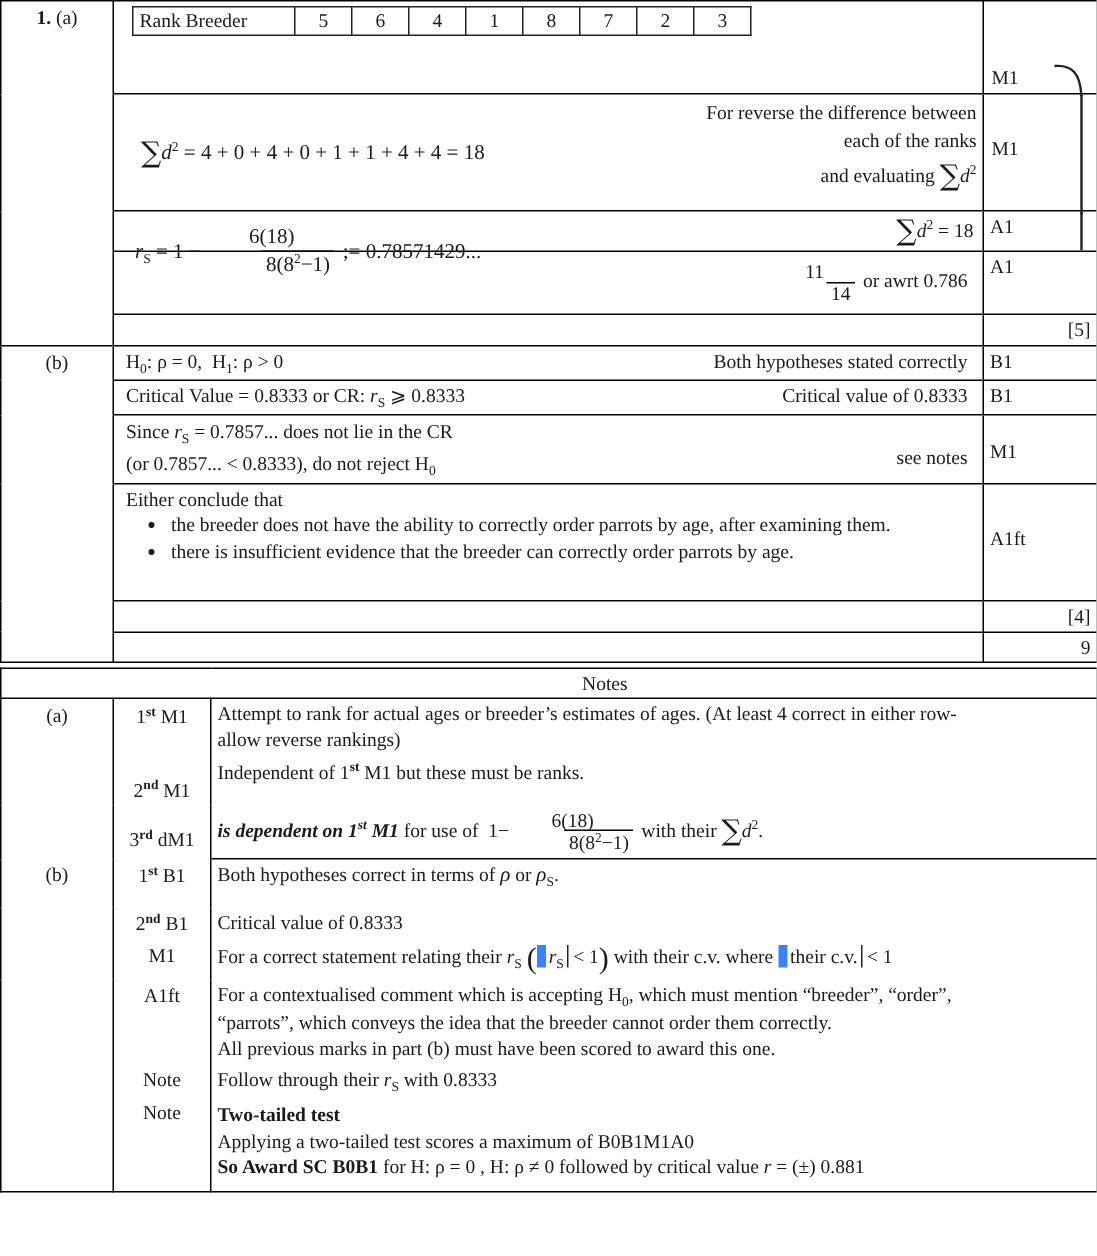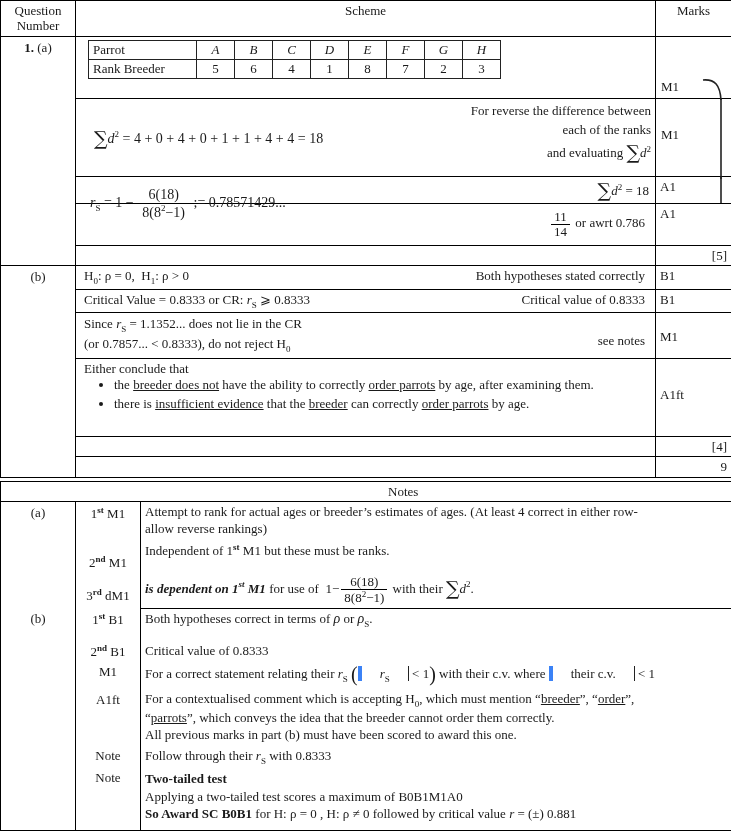--- a/index.html
+++ b/index.html
@@ -37,41 +37,41 @@
   .nor { border-right: none !important; }
   .r  { text-align: right; }
   .mid{ vertical-align: middle; }
   .bot{ vertical-align: bottom; }
 
   .hdr { text-align: center; vertical-align: middle; padding: 4px 2px; }
   .hdr-qn { line-height: 1.2; }
 
   .bold { font-weight: bold; }
   .bi { font-weight: bold; font-style: italic; }
-  .u  { text-decoration: underline; }
+  .u  { }
 
   
   .mi { font-family: "Liberation Serif", serif; font-style: italic; }
   .sum { font-size: 19px; font-family: "DejaVu Serif", serif; vertical-align: -2px; }
   .sup { font-size: 9px; vertical-align: super; }
   .sub { font-size: 9px; vertical-align: sub; }
   .frac {
     display: inline-block;
     vertical-align: middle;
     text-align: center;
     line-height: 1.05;
     margin: 0 2px;
   }
   .frac .num { display: block; padding: 0 3px; }
-  .frac .den { display: block; border-top: 1px solid #000; padding: 0 3px; }
+  .frac .den { display: block; border-top: 1px solid #000; padding: 0 3px; margin-left: 35px; }
   .paren-big {
     font-size: 20px; font-family: "Liberation Serif", serif;
     vertical-align: -3px;
   }
-  .absbar { border-left: 4px solid #3b82f6; border-right: 1px solid #222; padding: 0 18px; }
+  .absbar { border-left: 6px solid #3b82f6; border-right: 1px solid #222; padding: 0 2px; }
 
   
   table.ranks {
     border-collapse: collapse;
     margin: 1px 0 0 8px;
     table-layout: fixed;
     width: 412px;
   }
   table.ranks td {
     border: 1px solid #222;
@@ -111,48 +111,29 @@
 <div class="page">
 
 <table class="ms">
   <colgroup>
     <col style="width:75px">
     <col style="width:580px">
     <col style="width:76px">
   </colgroup>
   <tbody>
 
-    <tr>
-      <td class="hdr hdr-qn" style="height:34px">
-        <span>Question</span><br>
-        <span>Number</span>
-      </td>
-      <td class="hdr">Scheme</td>
-      <td class="hdr">Marks</td>
-    </tr>
 
     <tr>
       <td class="qn-cell nob" style="padding-top:3px">
         <span class="bold">1.</span>
         <span>(a)</span>
       </td>
       <td class="dash-b" style="height:62px">
         <table class="ranks">
           <tbody>
-            <tr>
-              <td class="lbl">Parrot</td>
-              <td class="val mi">A</td>
-              <td class="val mi">B</td>
-              <td class="val mi">C</td>
-              <td class="val mi">D</td>
-              <td class="val mi">E</td>
-              <td class="val mi">F</td>
-              <td class="val mi">G</td>
-              <td class="val mi">H</td>
-            </tr>
             <tr>
               <td class="lbl">Rank Breeder</td>
               <td class="val">5</td>
               <td class="val">6</td>
               <td class="val">4</td>
               <td class="val">1</td>
               <td class="val">8</td>
               <td class="val">7</td>
               <td class="val">2</td>
               <td class="val">3</td>
@@ -277,21 +258,21 @@
     </tr>
 
     <tr>
       <td class="qn-cell nob not"></td>
       <td class="dash-b" style="height:38px">
         <div class="rowwrap">
           <div class="left" style="padding-left:4px; line-height:1.45;">
             <div>
               <span>Since</span>
               <span class="mi">r</span><span class="sub">S</span>
-              <span>= 1.1352... does not lie in the CR</span>
+              <span>= 0.7857... does not lie in the CR</span>
             </div>
             <div>
               <span>(or 0.7857... &lt;  0.8333), do not reject H</span><span class="sub">0</span>
             </div>
           </div>
           <div class="right" style="padding-right:6px; padding-top:18px;">see notes</div>
         </div>
       </td>
       <td class="marks-cell dash-b" style="padding-top:16px">
         <span>M1</span>

